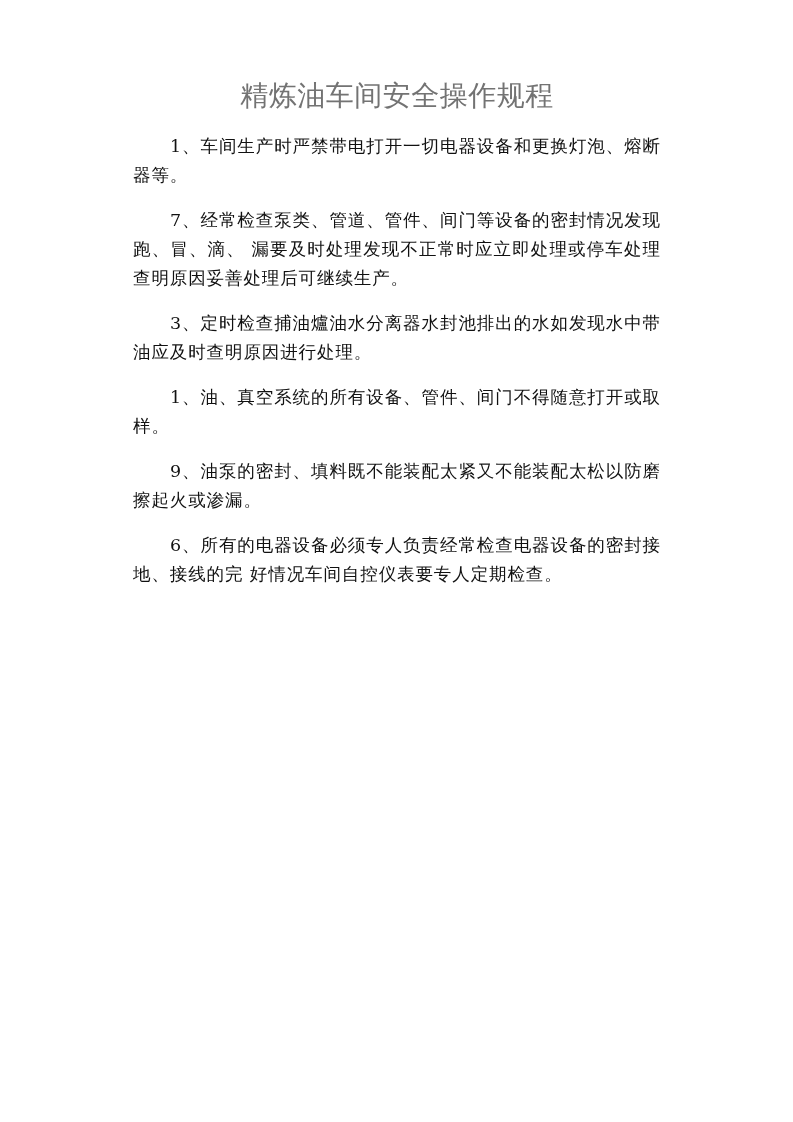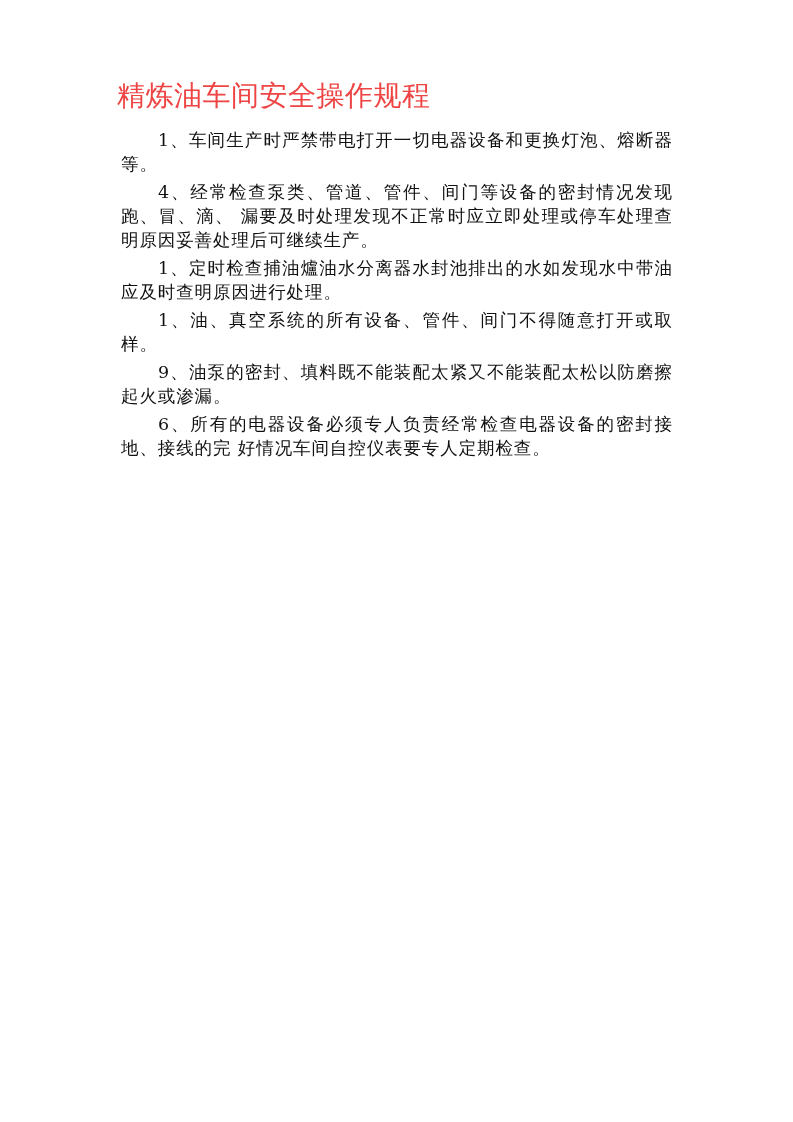--- a/index.html
+++ b/index.html
@@ -15,43 +15,44 @@
       font-family: "DejaVu Serif", "Liberation Serif", serif;
       color: #111111;
     }
     .page {
       position: absolute;
       left: 117px;
       top: 76px;
       width: 560px;
     }
     .title {
+      text-align: center;
       font-family: "DejaVu Sans", "Liberation Sans", sans-serif;
       font-size: 28px;
       line-height: 40px;
       margin: 0 0 12px 0;
       letter-spacing: 0.5px;
       font-weight: normal;
-      color: #ef4444;
+      color: #737373;
     }
     .para {
       font-size: 17.5px;
-      line-height: 24px;
+      line-height: 29px;
       text-indent: 37px;
-      margin: 4px;
+      margin: 16px;
       text-align: justify;
       text-align-last: left;
       letter-spacing: 0.9px;
       word-break: break-all;
     }
   </style>
 </head>
 <body>
 
 <div class="page">
   <h1 class="title">精炼油车间安全操作规程</h1>
   <p class="para">1、车间生产时严禁带电打开一切电器设备和更换灯泡、熔断器等。</p>
-  <p class="para">4、经常检查泵类、管道、管件、间门等设备的密封情况发现跑、冒、滴、 漏要及时处理发现不正常时应立即处理或停车处理查明原因妥善处理后可继续生产。</p>
-  <p class="para">1、定时检查捕油爐油水分离器水封池排出的水如发现水中带油应及时查明原因进行处理。</p>
+  <p class="para">7、经常检查泵类、管道、管件、间门等设备的密封情况发现跑、冒、滴、 漏要及时处理发现不正常时应立即处理或停车处理查明原因妥善处理后可继续生产。</p>
+  <p class="para">3、定时检查捕油爐油水分离器水封池排出的水如发现水中带油应及时查明原因进行处理。</p>
   <p class="para">1、油、真空系统的所有设备、管件、间门不得随意打开或取样。</p>
   <p class="para">9、油泵的密封、填料既不能装配太紧又不能装配太松以防磨擦起火或渗漏。</p>
   <p class="para">6、所有的电器设备必须专人负责经常检查电器设备的密封接地、接线的完 好情况车间自控仪表要专人定期检查。</p>
 </div>
 
 </body></html>

